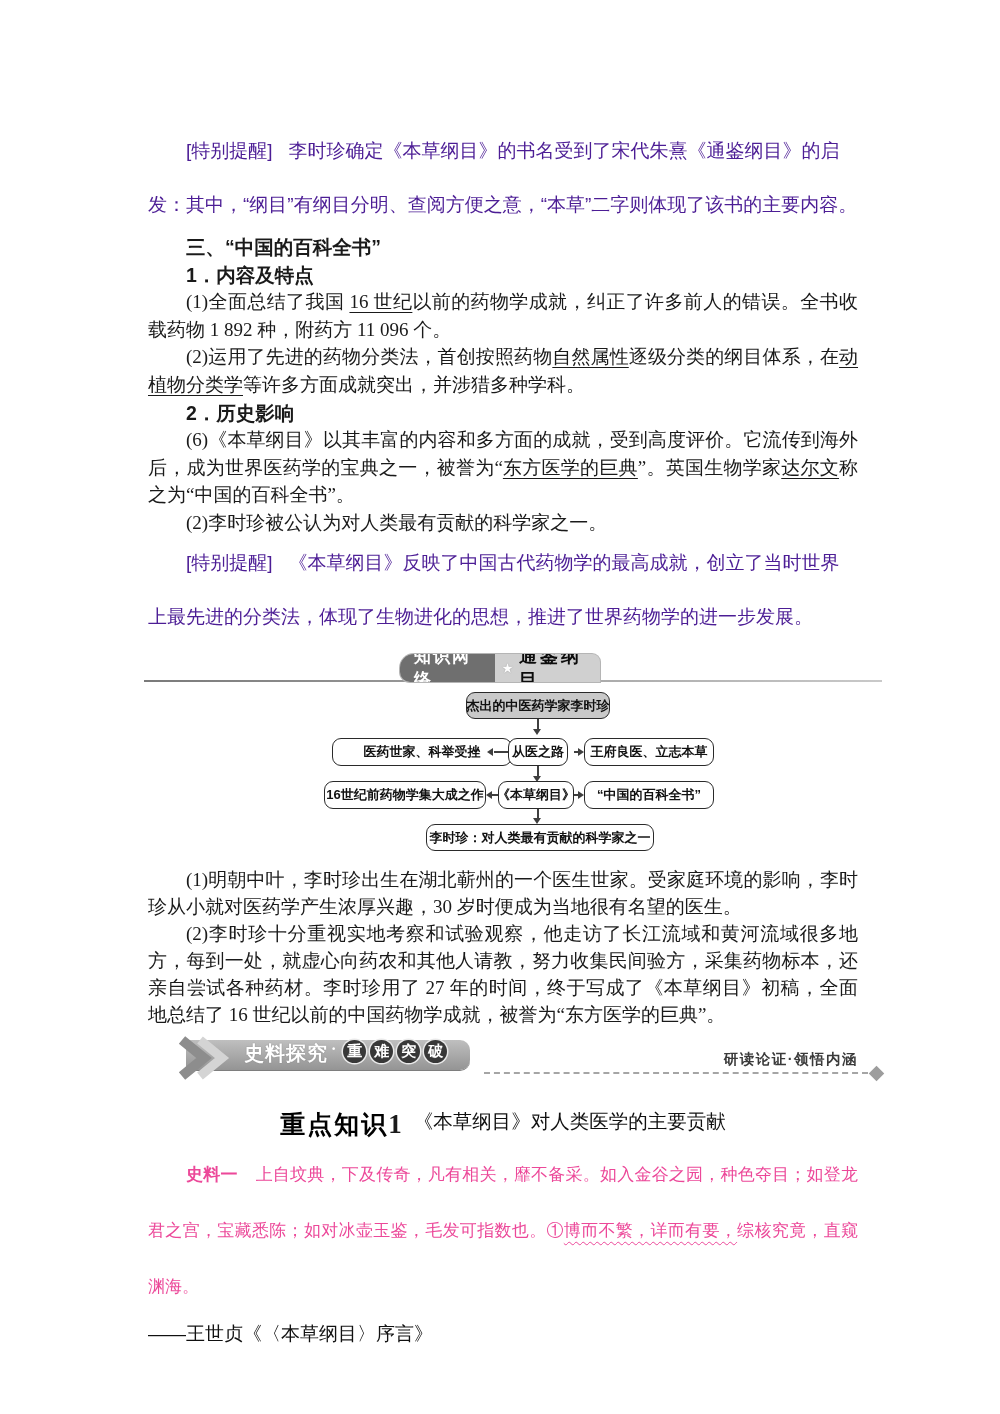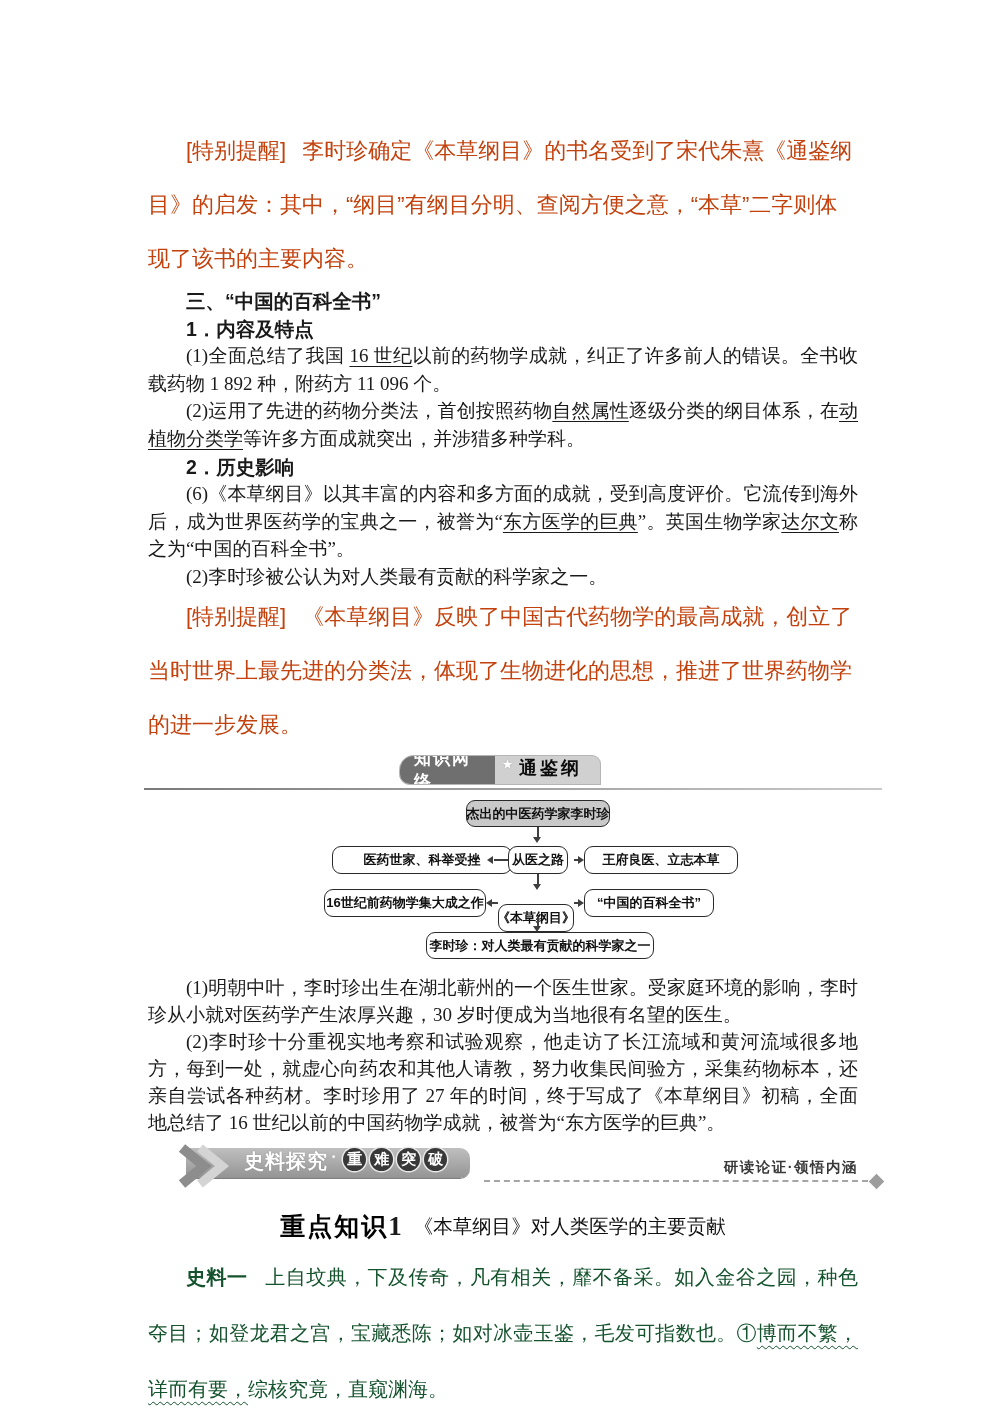--- a/index.html
+++ b/index.html
@@ -3,38 +3,38 @@
 <meta charset="utf-8">
 <style>
   html,body{margin:0;padding:0;}
   body{
     width:1000px;height:1414px;background:#ffffff;position:relative;
     font-family:"Liberation Serif", serif;color:#1a1a1a;overflow:hidden;
   }
   .content{position:absolute;left:148px;top:0;width:710px;padding-top:124px;}
 
   
-  .tip{font-family:"Liberation Sans", sans-serif;font-size:22px;line-height:54px;
-       text-indent:38px;color:#c2410c;}
+  .tip{font-family:"Liberation Sans", sans-serif;font-size:19px;line-height:54px;
+       text-indent:38px;color:#4c1d95;}
   .tip .tip-label{margin-right:16px;}
   .h-sec{font-family:"Liberation Sans", sans-serif;font-weight:bold;font-size:19.5px;
          line-height:26px;text-indent:38px;margin-top:2px;}
   .para{font-size:19px;line-height:27px;text-indent:38px;text-align:justify;}
   .para-tight{font-size:19px;line-height:27.5px;text-indent:38px;text-align:justify;}
   .u{text-decoration:underline;text-underline-offset:4px;}
   .uw{text-decoration-line:underline;text-decoration-style:wavy;
       text-underline-offset:5px;text-decoration-thickness:1px;}
 
   
   .band1{position:relative;height:34px;margin-top:6px;}
   .band1 .rule{position:absolute;left:-4px;right:-24px;bottom:2px;height:2.5px;
                background:linear-gradient(to right,#7a7a7a,#c9c9c9);}
-  .band1 .tab{position:absolute;left:252px;bottom:8px;width:200px;height:28px;
+  .band1 .tab{position:absolute;left:252px;bottom:2px;width:200px;height:28px;
               background:#d0d0d0;border-radius:14px 8px 0 10px;display:flex;
-              overflow:hidden;box-shadow:0 0 0 1px #b5b5b5;}
+              align-items:center;overflow:hidden;box-shadow:0 0 0 1px #b5b5b5;}
   .band1 .dark{height:100%;display:flex;align-items:center;background:#6f6f6f;
                color:#fff;font-family:"Liberation Sans", sans-serif;font-weight:bold;
                font-size:17px;letter-spacing:2px;padding:0 8px 0 14px;}
   .band1 .star{color:#fdfdfd;font-size:14px;margin:0 5px 0 6px;text-shadow:0 0 1px #777;}
   .band1 .light-label{font-family:"Liberation Sans", sans-serif;font-weight:bold;
                font-size:18px;color:#0c0c0c;letter-spacing:3px;}
 
   
   .diagram{position:relative;height:164px;margin-top:8px;}
   .dbox{position:absolute;border:1.5px solid #2a2a2a;border-radius:9px;background:#fff;
@@ -67,29 +67,29 @@
          font-weight:bold;font-size:15px;margin-left:4px;box-shadow:0 0 0 1.5px #e9e9e9;}
   .band2 .right-note{position:absolute;right:0;bottom:9px;color:#3a3a3a;
          font-family:"Liberation Sans", sans-serif;font-weight:bold;font-size:14.5px;
          letter-spacing:1.5px;}
   .band2 .dash{position:absolute;left:336px;right:-10px;bottom:4px;
          border-bottom:2px dashed #a5a5a5;}
   .band2 .diamond{position:absolute;right:-24px;bottom:-1px;width:11px;height:11px;
          background:#9d9d9d;transform:rotate(45deg);}
 
   
-  .keyline{display:flex;justify-content:center;align-items:center;gap:12px;margin-top:24px;}
+  .keyline{display:flex;justify-content:center;align-items:flex-start;gap:12px;margin-top:30px;}
   .keyline .klabel{font-family:"Liberation Sans", sans-serif;font-weight:bold;
                    font-size:25px;letter-spacing:2px;color:#000;}
   .keyline .knum{font-family:"Liberation Serif", serif;font-weight:bold;font-size:27px;}
   .keyline .ksub{font-size:19.5px;color:#101010;}
 
   
-  .shiliao{font-family:"Liberation Sans", sans-serif;font-size:20px;line-height:56px;
-           text-indent:38px;color:#14532d;margin-top:6px;text-align:justify;}
+  .shiliao{font-family:"Liberation Sans", sans-serif;font-size:17px;line-height:56px;
+           text-indent:38px;color:#ec4899;margin-top:6px;text-align:justify;}
   .shiliao .sl-label{font-weight:bold;margin-right:18px;}
   .source{font-family:"Liberation Sans", sans-serif;font-size:19px;line-height:30px;
           margin-top:4px;color:#111;}
 </style>
 </head>
 <body>
 
 <div class="content">
 
   <div class="tip"><span class="tip-label">[特别提醒]</span><span>李时珍确定《本草纲目》的书名受到了宋代朱熹《通鉴纲目》的启发：其中，“纲目”有纲目分明、查阅方便之意，“本草”二字则体现了该书的主要内容。</span></div>
@@ -119,32 +119,32 @@
   </div>
 
   <div class="diagram">
     <div class="dbox shaded" style="left:318px;top:0;width:144px;">杰出的中医药学家李时珍</div>
 
     <div class="vshaft" style="left:389px;top:27px;height:11px;"></div>
     <div class="head down" style="left:385px;top:37px;"></div>
 
     <div class="dbox" style="left:184px;top:46px;width:180px;height:28px;font-family:Liberation Mono, monospace;">医药世家、科举受挫</div>
     <div class="dbox" style="left:360px;top:46px;width:60px;height:28px;">从医之路</div>
-    <div class="dbox" style="left:436px;top:46px;width:154px;height:28px;">王府良医、立志本草</div>
+    <div class="dbox" style="left:436px;top:46px;width:130px;height:28px;">王府良医、立志本草</div>
 
     <div class="hshaft" style="left:346px;top:59px;width:14px;"></div>
     <div class="head left" style="left:339px;top:56px;"></div>
     <div class="hshaft" style="left:426px;top:59px;width:6px;"></div>
     <div class="head right" style="left:430px;top:56px;"></div>
 
     <div class="vshaft" style="left:389px;top:74px;height:11px;"></div>
     <div class="head down" style="left:385px;top:84px;"></div>
 
     <div class="dbox" style="left:176px;top:89px;width:162px;height:28px;">16世纪前药物学集大成之作</div>
-    <div class="dbox" style="left:350px;top:104px;width:76px;height:28px;">《本草纲目》</div>
+    <div class="dbox" style="left:350px;top:89px;width:76px;height:28px;">《本草纲目》</div>
     <div class="dbox" style="left:436px;top:89px;width:130px;height:28px;">“中国的百科全书”</div>
 
     <div class="hshaft" style="left:344px;top:102px;width:6px;"></div>
     <div class="head left" style="left:338px;top:99px;"></div>
     <div class="hshaft" style="left:426px;top:102px;width:6px;"></div>
     <div class="head right" style="left:430px;top:99px;"></div>
 
     <div class="vshaft" style="left:389px;top:117px;height:10px;"></div>
     <div class="head down" style="left:385px;top:126px;"></div>
 

